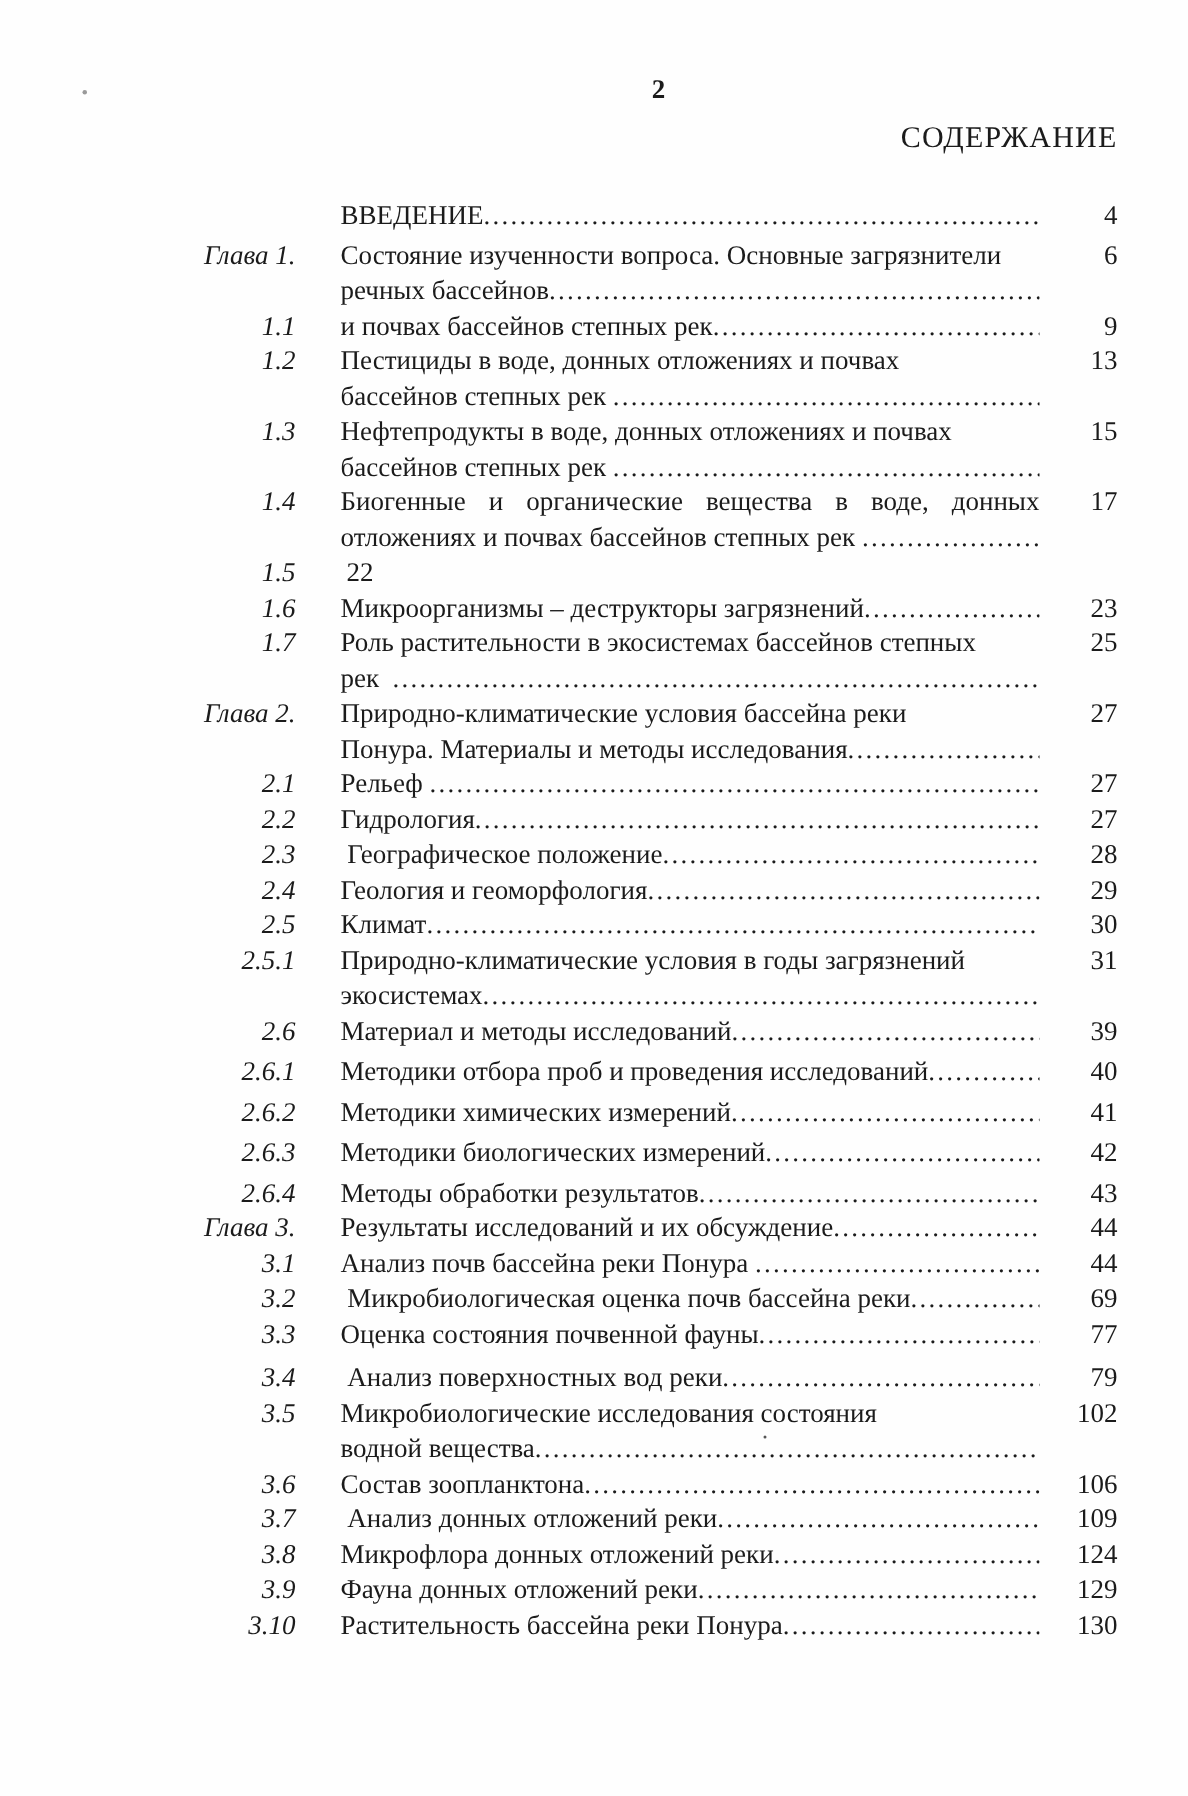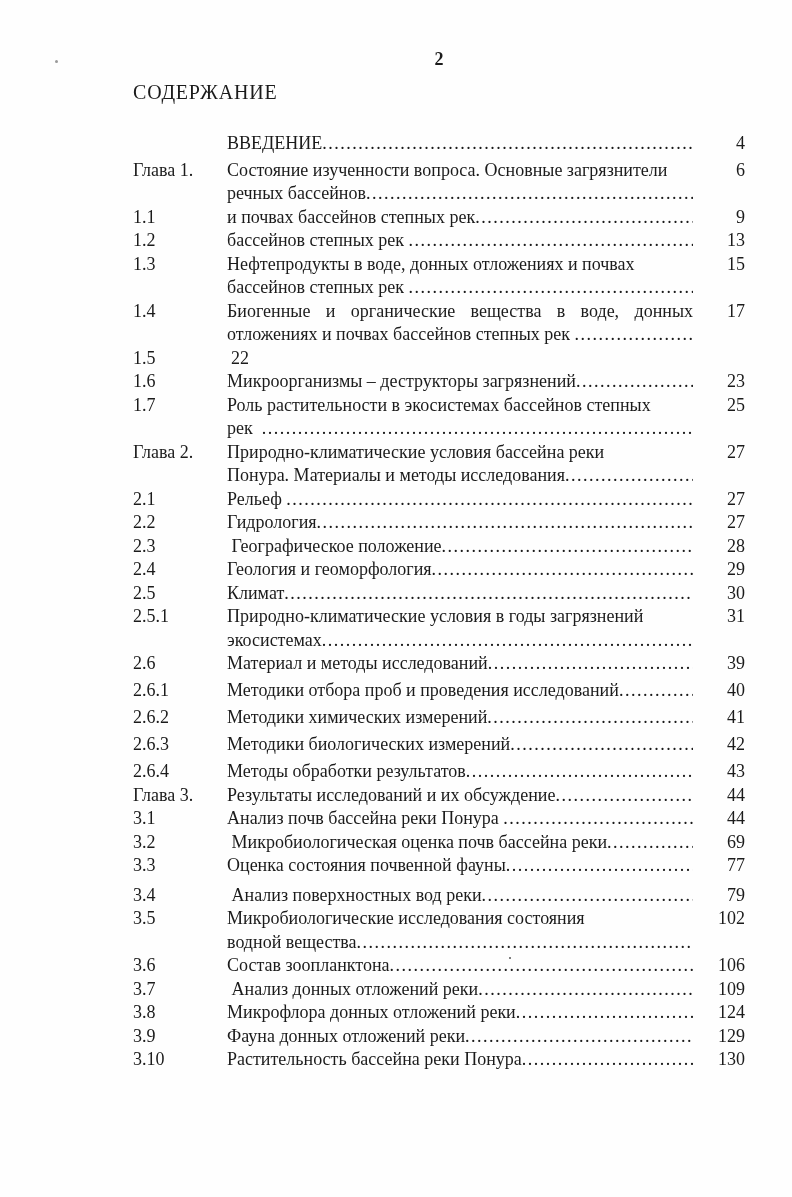--- a/index.html
+++ b/index.html
@@ -24,21 +24,21 @@
     text-align: center;
     font-size: 18px;
     line-height: 20px;
     font-weight: bold;
   }
   .toc-heading {
     position: absolute;
     top: 80px;
     left: 133px;
     width: 612px;
-    text-align: left;
+    text-align: right;
     font-size: 20px;
     line-height: 24px;
     letter-spacing: 0.8px;
   }
   .toc-list {
     position: absolute;
     top: 132px;
     left: 133px;
     width: 616px;
   }
@@ -52,22 +52,23 @@
   .toc-row:nth-child(2) { margin-top: 3px; }
   .toc-row:nth-child(18),
   .toc-row:nth-child(19),
   .toc-row:nth-child(20),
   .toc-row:nth-child(21) { margin-top: 3.5px; }
   .toc-row:nth-child(26) { margin-top: 6px; }
 
   .cell-label {
     flex: none;
     width: 64px;
-    text-align: left;
+    text-align: right;
     white-space: pre;
+    font-style: italic;
   }
   .cell-title {
     flex: none;
     width: 466px;
     margin-left: 30px;
   }
   .title-line {
     height: 23.5px;
     white-space: pre;
     overflow: hidden;
@@ -125,20 +126,21 @@
       <div class="toc-row">
         <div class="cell-label">1.1</div>
         <div class="cell-title">
           <div class="title-line"><span>и почвах бассейнов степных рек</span><span class="dot-leader">......................................................................................................................................................</span></div>
         </div>
         <div class="cell-page">9</div>
       </div>
       <div class="toc-row">
         <div class="cell-label">1.2</div>
         <div class="cell-title">
+          <div class="title-line"><span>Пестициды в воде, донных отложениях и почвах</span></div>
           <div class="title-line"><span>бассейнов степных рек </span><span class="dot-leader">......................................................................................................................................................</span></div>
         </div>
         <div class="cell-page">13</div>
       </div>
       <div class="toc-row">
         <div class="cell-label">1.3</div>
         <div class="cell-title">
           <div class="title-line"><span>Нефтепродукты в воде, донных отложениях и почвах</span></div>
           <div class="title-line"><span>бассейнов степных рек </span><span class="dot-leader">......................................................................................................................................................</span></div>
         </div>

